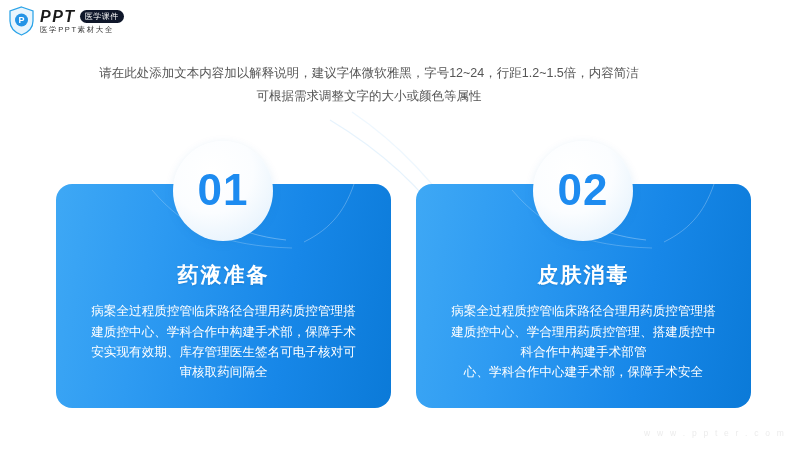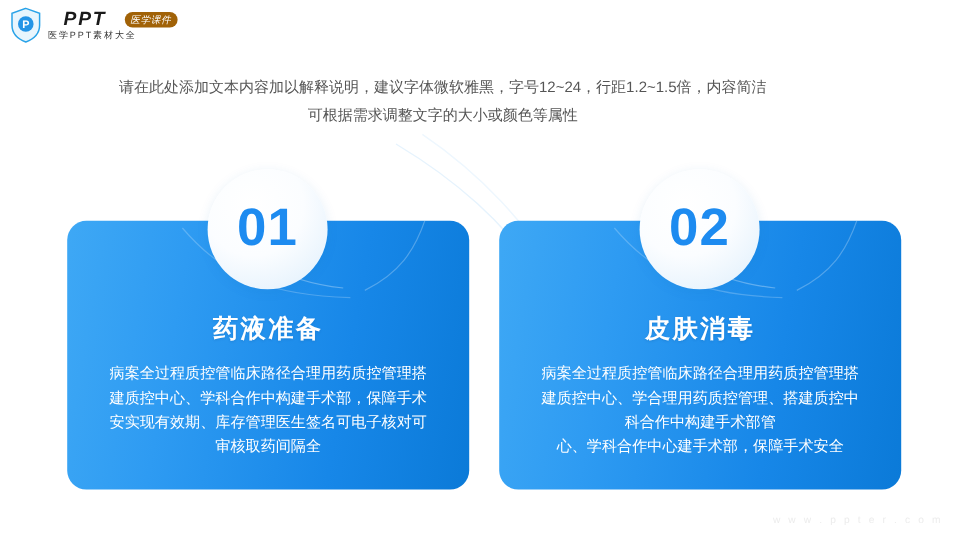--- a/index.html
+++ b/index.html
@@ -16,33 +16,32 @@
     overflow:hidden;
   }
 
   
   .logo {
     position:absolute; left:8px; top:6px;
     display:flex; align-items:center; gap:5px;
   }
   .logo-shield { width:27px; height:30px; display:block; }
   .logo-text { display:flex; flex-direction:column; justify-content:center; gap:1px; }
-  .logo-row1 { display:flex; align-items:center; gap:15px;margin-left:13px; }
+  .logo-row1 { display:flex; align-items:center; gap:4px; }
   .logo-ppt {
     font-size:16px; font-weight:bold; font-style:italic;
     color:#1a1a1a; letter-spacing:1.5px; line-height:1;
   }
   .logo-badge {
-    background:#a16207; color:#fff;
+    background:#0f172a; color:#fff;
     font-size:8px; line-height:1;
     padding:2.5px 5px 2.5px 5px;
     border-radius:7px;
     letter-spacing:0.5px;
     white-space:nowrap;
-    font-style:italic;
   }
   .logo-sub {
     font-size:7.5px; color:#333; letter-spacing:1.6px;
     line-height:1; white-space:nowrap;
   }
 
   
   .title {
     position:absolute; top:16px; left:0; width:800px;
     text-align:center;

